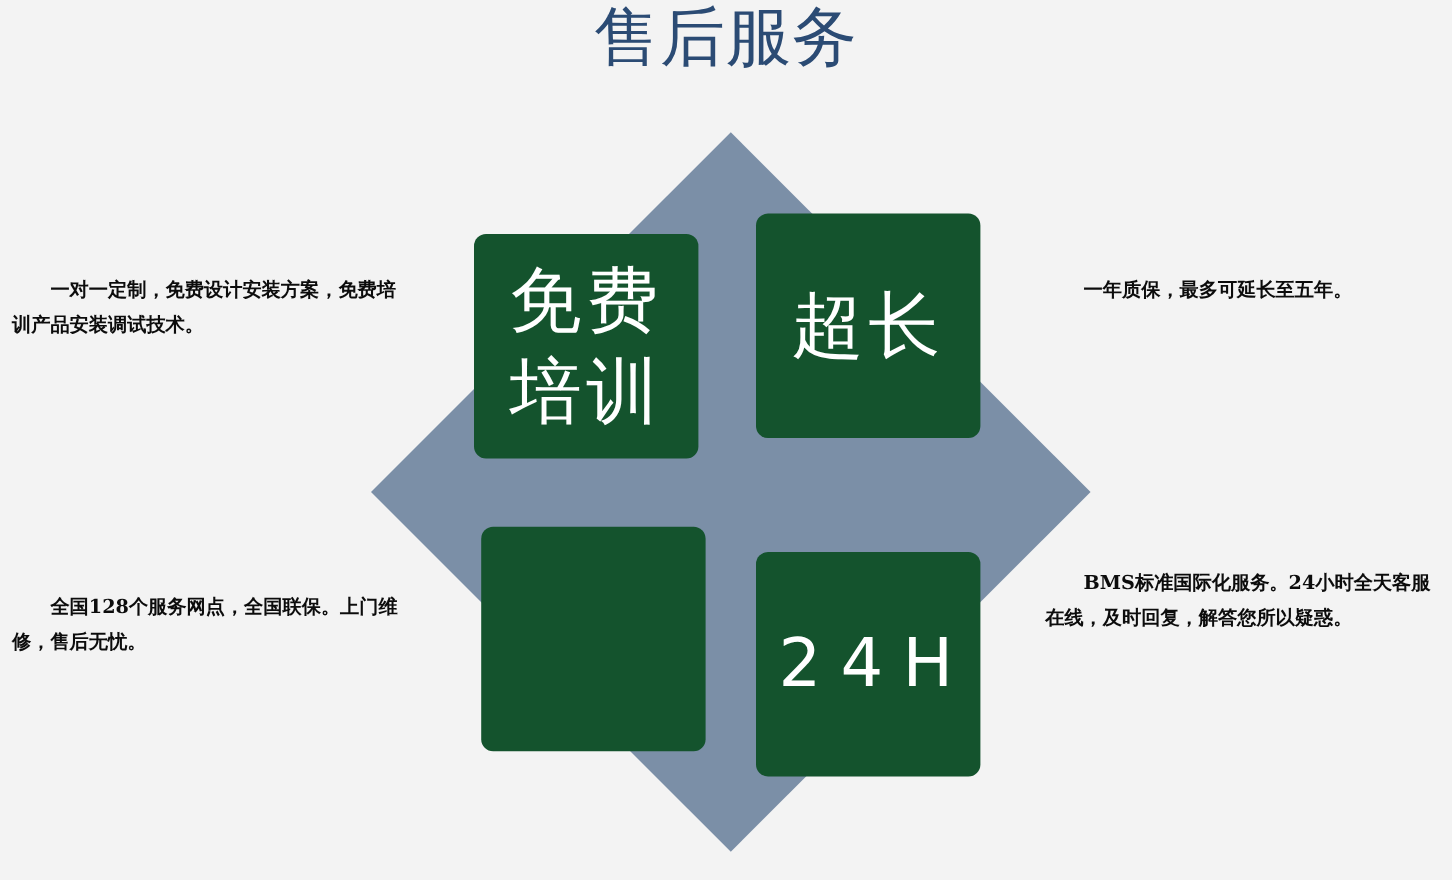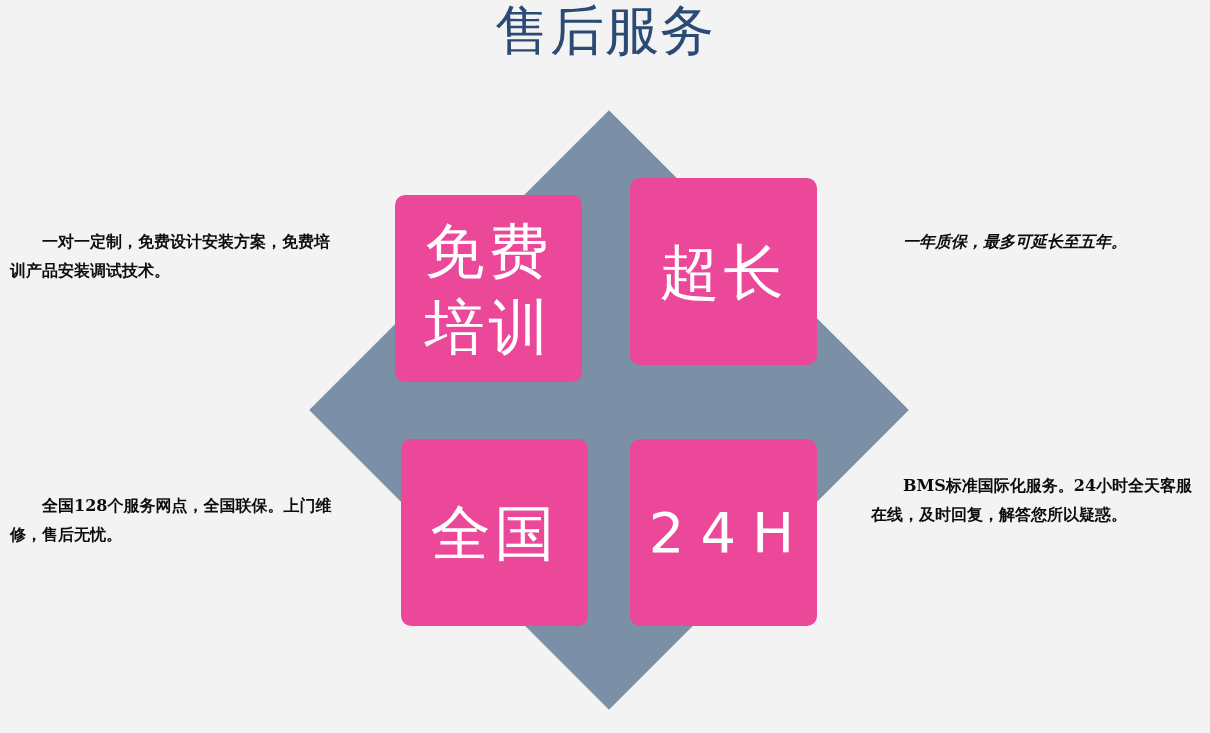--- a/index.html
+++ b/index.html
@@ -20,66 +20,65 @@
     position:absolute;
     left:397px; top:198px;
     width:424px; height:424px;
     background:#7b8fa7;
     transform:rotate(45deg);
     transform-origin:center center;
   }
   .box {
     position:absolute;
     width:187px; height:187px;
-    background:#ec4899;
+    background:#14532d;
     border-radius:10px;
     color:#ffffff;
     display:flex; flex-direction:column;
     align-items:center; justify-content:center;
     font-size:60px; line-height:76px;
     letter-spacing:4px;
   }
   .box span { display:block; white-space:nowrap; }
   .box .latin { letter-spacing:16px; margin-right:-12px; font-size:56px; }
   .box-tl { left:395px; top:195px; }
   .box-tr { left:630px; top:178px; }
   .box-bl { left:401px; top:439px; }
-  .box-br { left:630px; top:439px; }
+  .box-br { left:630px; top:460px; }
   .desc {
     position:absolute;
     font-family:"DejaVu Serif", "Liberation Serif", serif;
     font-weight:bold;
     font-size:16px; line-height:28.5px;
     color:#0c0c0c;
     text-indent:2em;
     word-break:break-all;
   }
   .desc-tl { left:10px; top:228px; width:320px; }
-  .desc-tr { left:871px; top:228px; width:322px;font-style:italic; }
+  .desc-tr { left:871px; top:228px; width:322px; }
   .desc-bl { left:10px; top:492px; width:340px; }
   .desc-br { left:871px; top:472px; width:330px; }
 </style>
 </head>
 <body>
 
 <div class="title">售后服务</div>
 
 <div class="diamond"></div>
 
 <div class="box box-tl">
   <span>免费</span>
   <span>培训</span>
 </div>
 
 <div class="box box-tr">
   <span>超长</span>
 </div>
 
 <div class="box box-bl">
-  <span>全国</span>
 </div>
 
 <div class="box box-br">
   <span class="latin">24H</span>
 </div>
 
 <div class="desc desc-tl">一对一定制，免费设计安装方案，免费培训产品安装调试技术。</div>
 <div class="desc desc-tr">一年质保，最多可延长至五年。</div>
 <div class="desc desc-bl">全国128个服务网点，全国联保。上门维修，售后无忧。</div>
 <div class="desc desc-br">BMS标准国际化服务。24小时全天客服在线，及时回复，解答您所以疑惑。</div>

